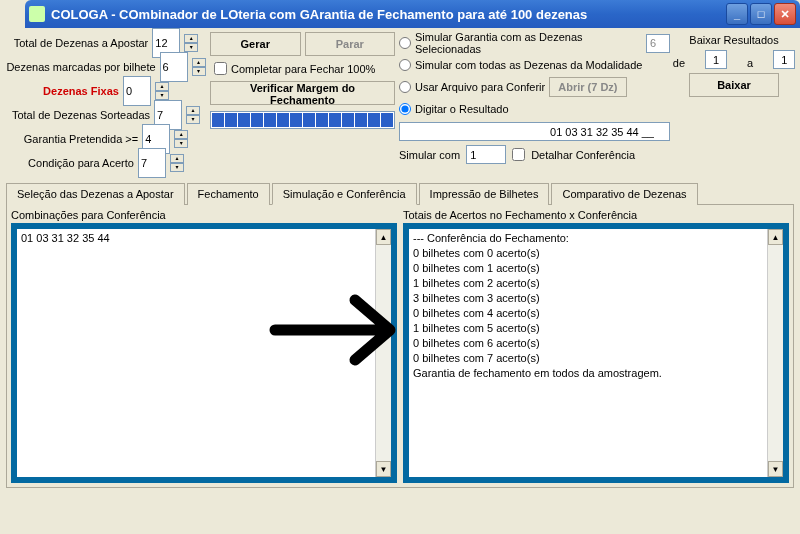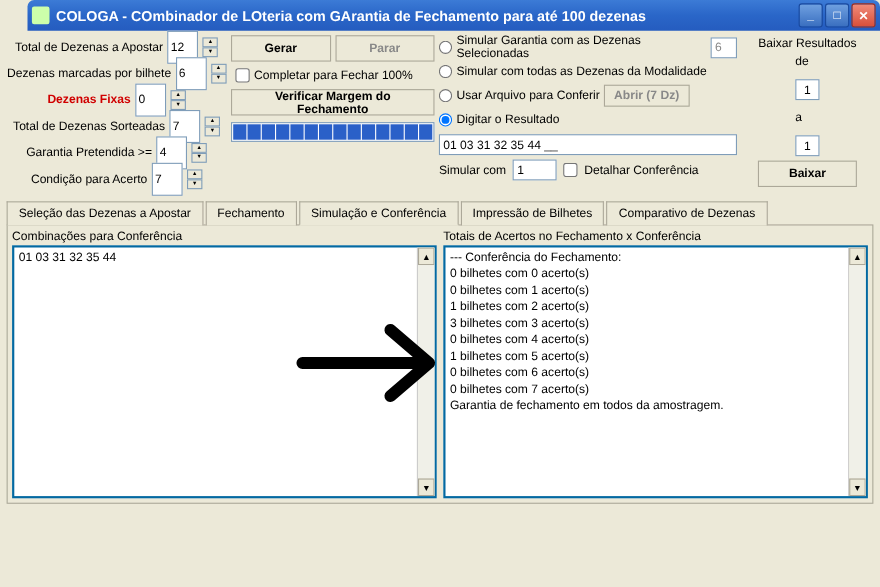--- a/index.html
+++ b/index.html
@@ -65,38 +65,38 @@
   margin-top: 2px;
 }
 .progress .seg { flex:1; background:#2a60c8; }
 
 .radio-row { display:flex; align-items:center; gap:4px; height:22px; }
 .radio-row input[type=radio]{ width:12px; height:12px; }
 .radio-row input[type=text]{ height:19px; border:1px solid #7f9db9; background:white; font-size:11px; padding:0 3px; }
 .radio-row .disabled { background:#ece9d8; color:#888; }
 .inline-input { height:19px; border:1px solid #7f9db9; background:white; font-size:11px; padding:0 3px; }
 
-.longtext { width: 100%; height:19px; border:1px solid #7f9db9; background:white; font-size:11px; padding:0 3px; margin-top:2px;}
+.longtext { width: 100%; height:19px; border:1px solid #7f9db9; background:white; font-size:11px; padding:0 15px; margin-top:2px;text-align:right;}
 .simrow { display:flex; align-items:center; gap:6px; margin-top:4px; }
-.col4 .dl-row { display:flex; align-items:flex-start; gap:10px; font-size:11px;flex-direction:column; }
+.col4 .dl-row { display:flex; align-items:flex-end; gap:20px; font-size:11px; }
 .col4 input { width:22px; height:19px; border:1px solid #7f9db9; text-align:center; font-size:11px;}
 
 .tabs { display:flex; margin-top:6px; }
 .tab {
   border: 1px solid #aca899; border-bottom:none; padding: 4px 10px; background:#ece9d8;
   font-size:11px; margin-right:2px; position:relative; top:1px; cursor:pointer;
 }
 .tab.active { background:#ece9d8; border-bottom:1px solid #ece9d8; z-index:2; }
 .tabbody { border:1px solid #aca899; padding:4px; background:#ece9d8; }
 
 .splitpane { display:flex; gap:6px; }
 .pane { flex:1; display:flex; flex-direction:column; }
 .pane .label { margin-bottom:2px; }
 .listbox {
-  border: 2px solid #0369a1; background:white; height: 230px; overflow:auto;
+  border: 6px solid #0369a1; background:white; height: 260px; overflow:auto;
   padding:2px 4px; font-size:11px; line-height:15px; position:relative;
 }
 .scrollbar { position:absolute; right:0; top:0; bottom:0; width:16px; background:#ece9d8; border-left:1px solid #ccc;}
 .scrollbar .arr { height:16px; border:1px solid #aca899; background:#ece9d8; display:flex;align-items:center;justify-content:center; font-size:8px; }
 .scrollbar .track { position:absolute; top:16px; bottom:16px; left:0; right:0; background:#f0f0e8;}
 .scrollbar .arr.bot { position:absolute; bottom:0; left:0; right:0; }
 
 .annotation-arrow {
   position:absolute; left:265px; top:280px; pointer-events:none; z-index:5;
 }

